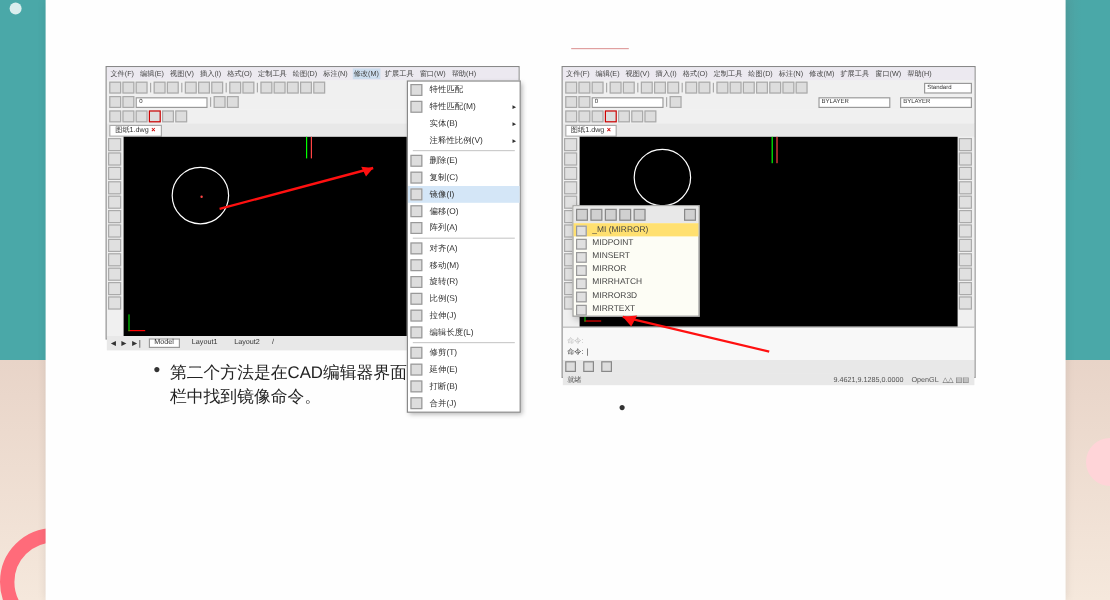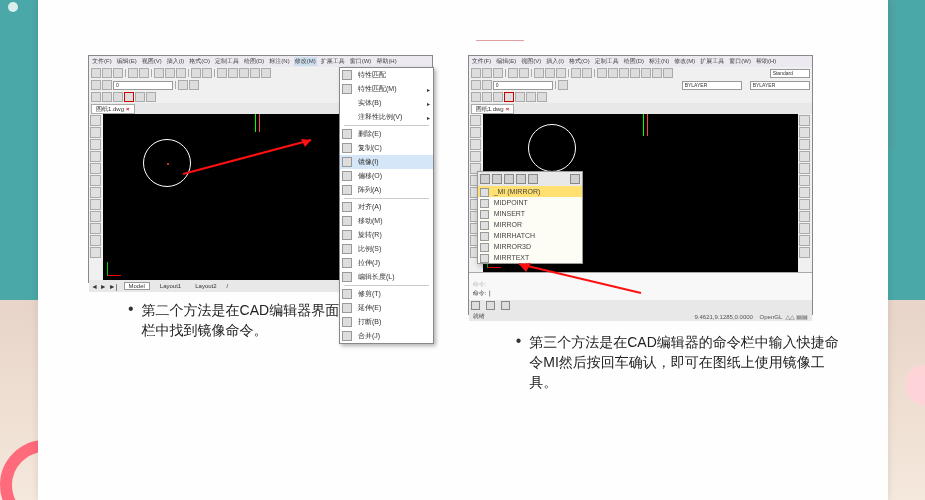--- a/index.html
+++ b/index.html
@@ -426,18 +426,17 @@
     </div>
 
     <svg style="position:absolute;left:42px;bottom:16px;width:140px;height:40px;overflow:visible;">
       <line x1="130" y1="35" x2="8" y2="6" stroke="#ff1010" stroke-width="2"></line>
       <polygon points="8,6 20,5 15,14" fill="#ff1010"></polygon>
     </svg>
   </div>
 
   <div class="caption">
     <span class="bullet">•</span>
-    <span class="txt">第三个方法是在CAD编辑器的命令栏中输入快捷命令MI然后按回车确认，即可在图纸上使用镜像工具。</span>
   </div>
 </div>
 
 </div>
 </div>
 
 </body></html>

